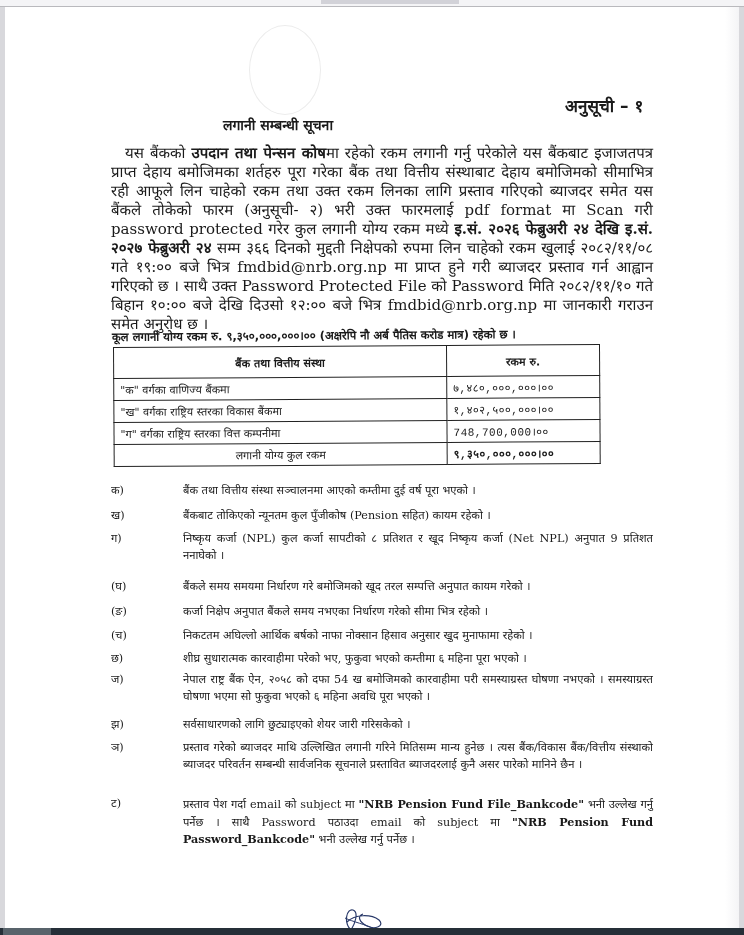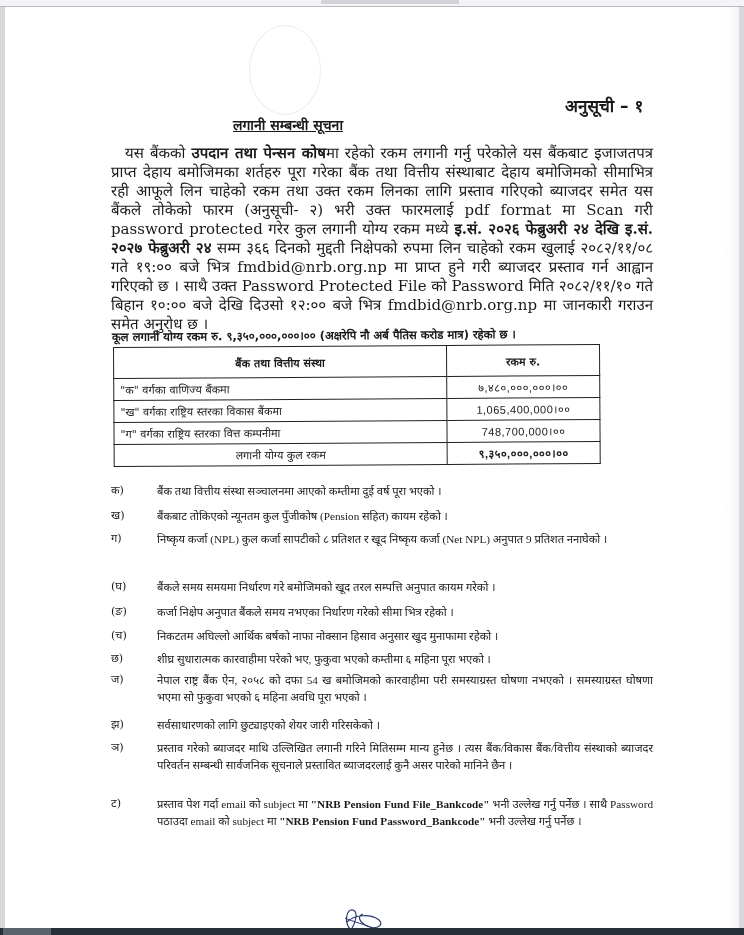--- a/index.html
+++ b/index.html
@@ -15,39 +15,39 @@
   .rightbar { position:absolute; right:0; top:7px; width:5px; height:922px; background:#d8d8dc; }
   .rightshade { position:absolute; right:5px; top:7px; width:14px; height:922px; background:linear-gradient(to right,#ffffff,#f4f4f6); }
   .bottombar { position:absolute; left:0; bottom:0; width:744px; height:7px; background:#252f38; }
   .bottombar .thumb { position:absolute; left:3px; top:0; width:48px; height:7px; background:#58636b; }
 
   .page { position:absolute; left:5px; top:7px; width:720px; height:922px; }
 
   .seal { position:absolute; left:244px; top:18px; width:70px; height:88px; border:1px solid #ececec; border-radius:50%; }
 
   .annex { position:absolute; left:560px; top:87px; font-size:17px; font-weight:bold; font-family:"DejaVu Sans", sans-serif; }
-  .title { position:absolute; left:218px; top:108px; font-size:14px; font-weight:bold; text-decoration:underline; font-family:"DejaVu Sans", sans-serif;margin-left:10px; }
+  .title { position:absolute; left:218px; top:108px; font-size:14px; font-weight:bold; font-family:"DejaVu Sans", sans-serif; }
 
   .intro { position:absolute; left:106px; top:137px; width:542px; font-size:15px; line-height:19px; text-align:justify; text-indent:14px; }
   .intro b { font-weight:bold; }
 
   .total-line { position:absolute; left:107px; top:322px; font-size:11.5px; font-weight:bold; font-family:"DejaVu Sans", sans-serif; transform:rotate(-0.4deg); transform-origin:left; }
 
   table.alloc { position:absolute; left:108px; top:340px; width:487px; border-collapse:collapse; font-size:11px; transform:rotate(-0.35deg); transform-origin:left top; }
   table.alloc td, table.alloc th { border:1px solid #222; padding:0 6px; height:21px; }
   table.alloc th { font-weight:bold; text-align:center; height:30px; font-family:"DejaVu Sans", sans-serif; }
-  table.alloc td.amt { text-align:center; width:140px; font-family:Liberation Sans, sans-serif; letter-spacing:0.5px; }
+  table.alloc td.amt { text-align:left; width:140px; font-family:Liberation Mono, monospace; letter-spacing:0.5px; }
   table.alloc td.inst { text-align:left; }
   table.alloc tr.total td.inst { text-align:center; }
   table.alloc tr.total td.amt { font-weight:bold; }
 
   .conds { position:absolute; left:106px; top:476px; width:542px; }
   .cond { position:absolute; left:0; width:542px; font-size:11.2px; line-height:16.5px; }
   .cond .lbl { position:absolute; left:0; top:0; width:30px; }
-  .cond .txt { margin-left:46px; text-align:justify; display:block;font-family:Liberation Serif, serif; }
+  .cond .txt { margin-left:72px; text-align:justify; display:block; }
   .cond .txt b { font-weight:bold; }
 
   .signature { position:absolute; left:336px; top:893px; width:52px; height:30px; }
 </style>
 </head>
 <body>
 
 <div class="topbar">
   <div class="thumb"></div>
 </div>
@@ -70,21 +70,21 @@
         <tr>
       <th>बैंक तथा वित्तीय संस्था</th>
       <th>रकम रु.</th>
     </tr>
     <tr>
       <td class="inst">"क" वर्गका वाणिज्य बैंकमा</td>
       <td class="amt">७,४८०,०००,०००।००</td>
     </tr>
     <tr>
       <td class="inst">"ख" वर्गका राष्ट्रिय स्तरका विकास बैंकमा</td>
-      <td class="amt">1,065,400,000।००</td>
+      <td class="amt">१,४०२,५००,०००।००</td>
     </tr>
     <tr>
       <td class="inst">"ग" वर्गका राष्ट्रिय स्तरका वित्त कम्पनीमा</td>
       <td class="amt">748,700,000।००</td>
     </tr>
     <tr class="total">
       <td class="inst">लगानी योग्य कुल रकम</td>
       <td class="amt">९,३५०,०००,०००।००</td>
     </tr>
   </tbody>

